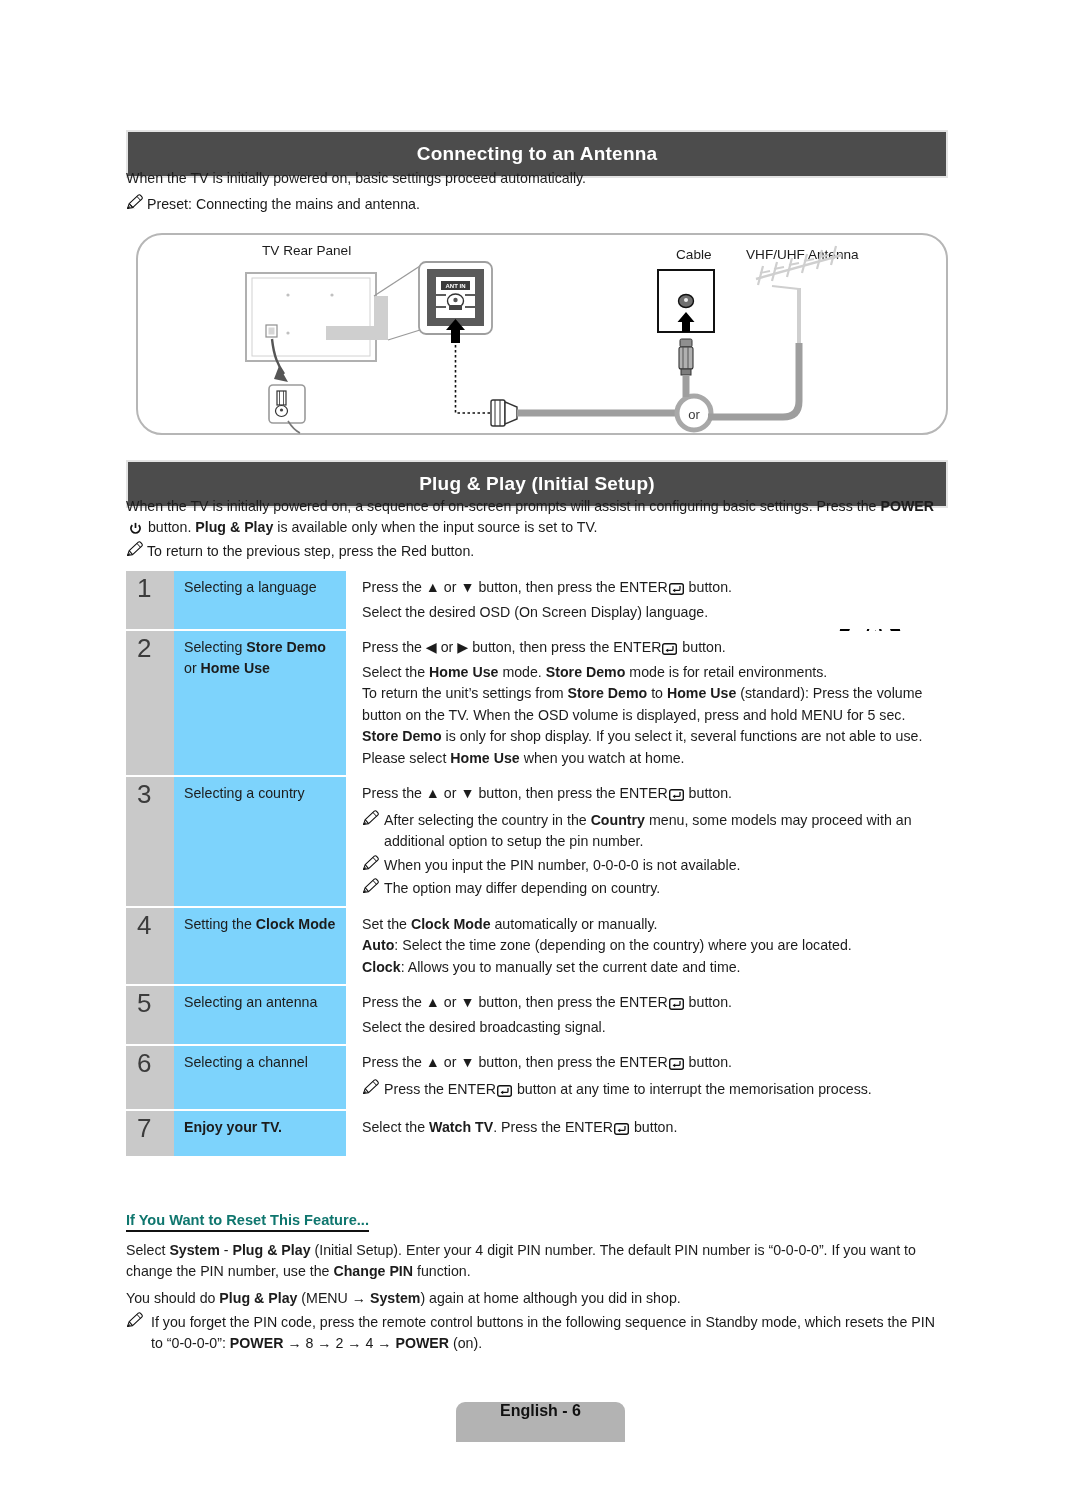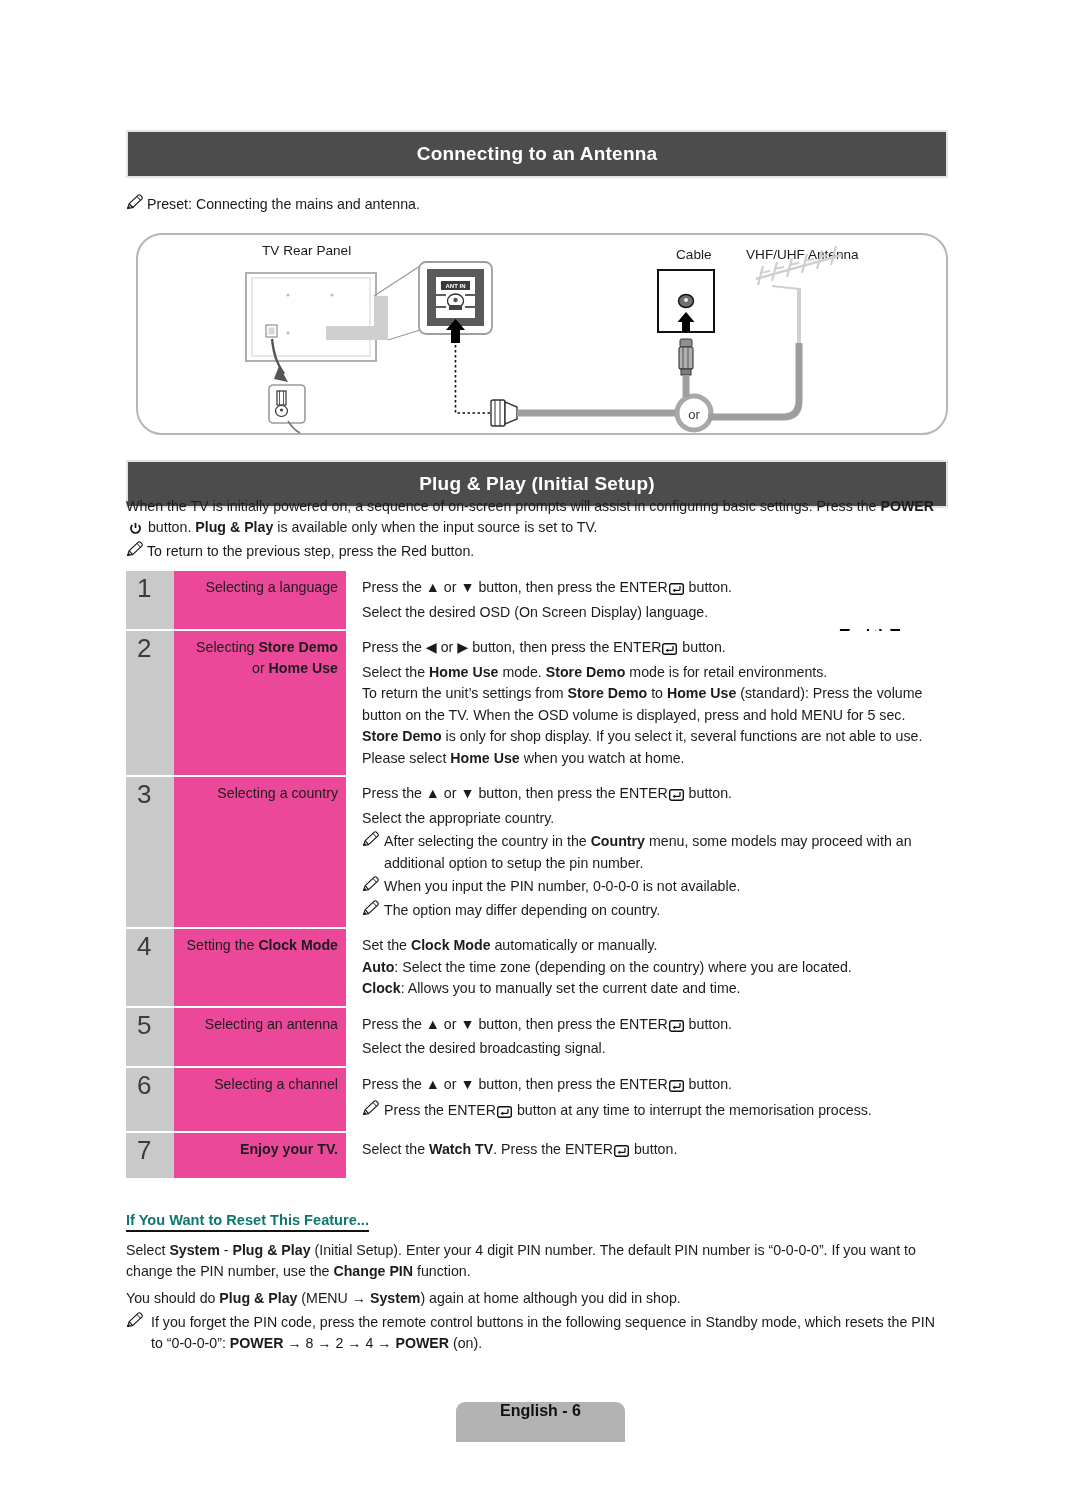--- a/index.html
+++ b/index.html
@@ -52,24 +52,23 @@
 
   
   .steps { position:absolute; left:126px; top:571px; width:822px; }
   .srow { display:flex; width:100%; margin-bottom:2px; }
   .snum {
     flex:0 0 48px; background:#c9c9c9;
     font-size:26px; color:#3c3c3c; font-weight:400;
     padding:2px 0 0 11px; line-height:30px;
   }
   .slabel {
-    flex:0 0 172px; background:#ec4899;
+    flex:0 0 172px; background:#7dd3fc;
     font-size:14.2px; line-height:21px; color:#1c1c1c;
     padding:6px 8px 18px 10px;
-    text-align:right;
   }
   .sbody {
     flex:1 1 auto; background:#ffffff;
     font-size:14.2px; line-height:21.5px; color:#1c1c1c;
     padding:6px 0 6px 16px;
   }
   .sbody p { margin:0; }
   .sbody .note { display:flex; margin-top:2px; }
   .sbody .note .pencil { margin-right:3px; }
 
@@ -96,20 +95,21 @@
 </style>
 </head>
 <body>
 
 <div class="page">
 
   <div class="sec-bar" style="top:130px;">
     <span>Connecting to an Antenna</span>
   </div>
 
+  <div class="para" style="left:126px; top:168px; width:822px;">When the TV is initially powered on, basic settings proceed automatically.</div>
 
   <div class="noteline" style="left:126px; top:194px; width:822px;">
     <span class="pencil">
       <svg width="18" height="16" viewBox="0 0 18 16">
         <path d="M1.5 14.5 L3.2 9.6 L12.3 1.2 C13.0 .6 14.0 .7 14.6 1.4 L15.9 2.9 C16.5 3.6 16.4 4.6 15.7 5.2 L6.6 13.6 Z" fill="#ffffff" stroke="#111" stroke-width="1.1" stroke-linejoin="round"></path>
         <path d="M3.2 9.6 L6.6 13.6" stroke="#111" stroke-width="1.1"></path>
         <path d="M1.5 14.5 L4.0 12.6" stroke="#111" stroke-width="1.1"></path>
         <path d="M11.0 2.5 L14.6 6.4" stroke="#111" stroke-width="1"></path>
         <path d="M4.4 10.4 L7.8 14.2" stroke="#111" stroke-width=".8"></path>
       </svg>
@@ -299,21 +299,20 @@
       </div>
       <div class="srow">
         <div class="snum">3</div>
         <div class="slabel">Selecting a country</div>
         <div class="sbody">
           <p>Press the ▲ or ▼ button, then press the ENTER<span class="ent"><svg width="15" height="12" viewBox="0 0 15 12">
                 <rect x="0.7" y="0.7" width="13.6" height="10.6" rx="2" fill="#fff" stroke="#111" stroke-width="1.4"></rect>
                 <path d="M11 3 v3.2 a1.2 1.2 0 0 1 -1.2 1.2 H4.6" fill="none" stroke="#111" stroke-width="1.3"></path>
                 <path d="M6.2 5.4 L3.6 7.4 L6.2 9.2 Z" fill="#111"></path>
               </svg></span> button.</p>
-          <p>Select the appropriate country.</p>
           <div class="note">
             <span class="pencil">
               <svg width="18" height="16" viewBox="0 0 18 16">
                 <path d="M1.5 14.5 L3.2 9.6 L12.3 1.2 C13.0 .6 14.0 .7 14.6 1.4 L15.9 2.9 C16.5 3.6 16.4 4.6 15.7 5.2 L6.6 13.6 Z" fill="#ffffff" stroke="#111" stroke-width="1.1" stroke-linejoin="round"></path>
                 <path d="M3.2 9.6 L6.6 13.6" stroke="#111" stroke-width="1.1"></path>
                 <path d="M1.5 14.5 L4.0 12.6" stroke="#111" stroke-width="1.1"></path>
                 <path d="M11.0 2.5 L14.6 6.4" stroke="#111" stroke-width="1"></path>
               </svg>
             </span>
             <span class="notetext">After selecting the country in the <b>Country</b> menu, some models may proceed with an additional option to setup the pin number.</span>

